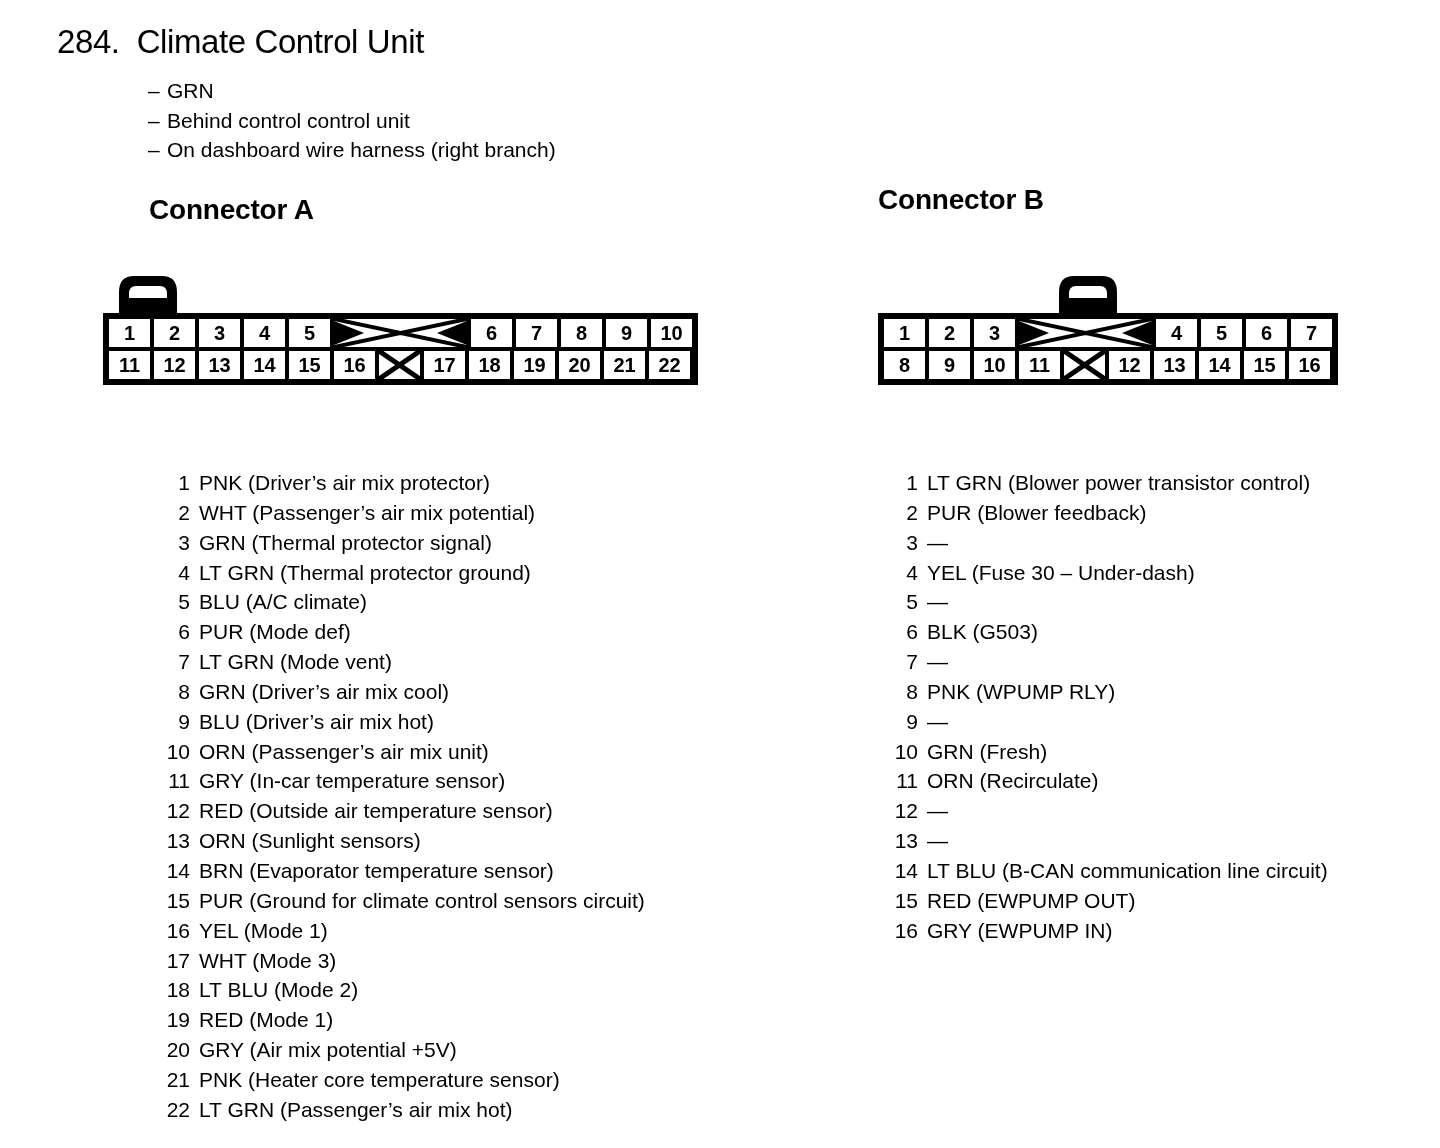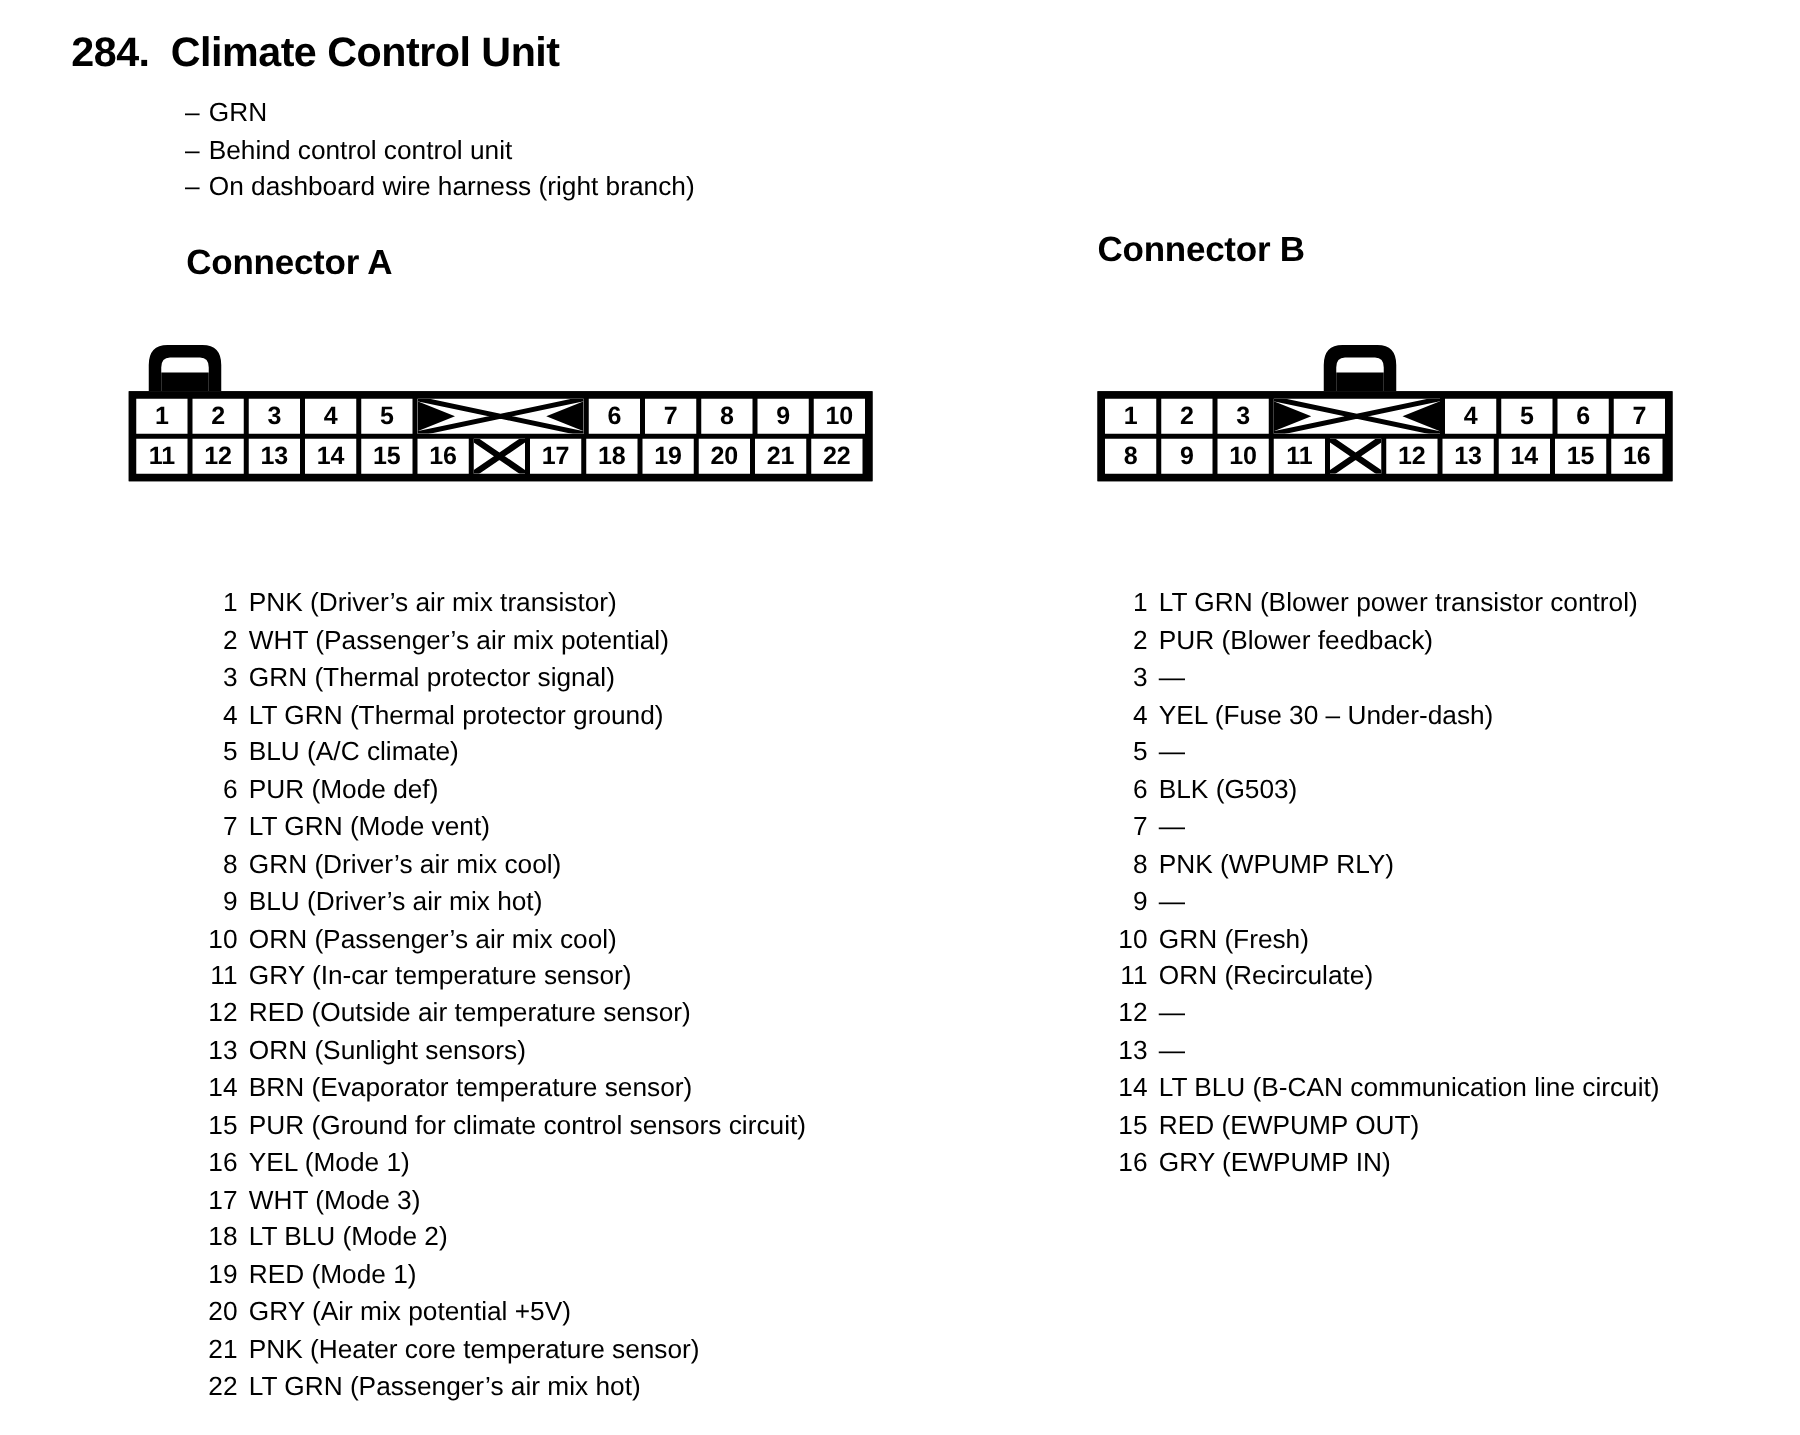--- a/index.html
+++ b/index.html
@@ -16,21 +16,21 @@
     overflow: hidden;
   }
 
   
   .title-row {
     position: absolute;
     left: 57px;
     top: 23px;
     display: flex;
     align-items: center;
-    font-weight: bold;
+    font-weight: normal;
     font-size: 33px;
     letter-spacing: -0.4px;
     white-space: nowrap;
   }
   .title-num { margin-right: 17px; }
   .title-text { }
 
   .subtitle-list {
     position: absolute;
     left: 148px;
@@ -241,21 +241,21 @@
       <div class="cell">14</div>
       <div class="cell">15</div>
       <div class="cell">16</div>
     </div>
   </div>
 </div>
 
 <div class="pin-list" id="pin-list-a">
     <div class="pin-row">
       <span class="pin-num">1</span>
-      <span class="pin-desc">PNK (Driver’s air mix transistor)</span>
+      <span class="pin-desc">PNK (Driver’s air mix protector)</span>
     </div>
     <div class="pin-row">
       <span class="pin-num">2</span>
       <span class="pin-desc">WHT (Passenger’s air mix potential)</span>
     </div>
     <div class="pin-row">
       <span class="pin-num">3</span>
       <span class="pin-desc">GRN (Thermal protector signal)</span>
     </div>
     <div class="pin-row">
@@ -277,21 +277,21 @@
     <div class="pin-row">
       <span class="pin-num">8</span>
       <span class="pin-desc">GRN (Driver’s air mix cool)</span>
     </div>
     <div class="pin-row">
       <span class="pin-num">9</span>
       <span class="pin-desc">BLU (Driver’s air mix hot)</span>
     </div>
     <div class="pin-row">
       <span class="pin-num">10</span>
-      <span class="pin-desc">ORN (Passenger’s air mix cool)</span>
+      <span class="pin-desc">ORN (Passenger’s air mix unit)</span>
     </div>
     <div class="pin-row">
       <span class="pin-num">11</span>
       <span class="pin-desc">GRY (In-car temperature sensor)</span>
     </div>
     <div class="pin-row">
       <span class="pin-num">12</span>
       <span class="pin-desc">RED (Outside air temperature sensor)</span>
     </div>
     <div class="pin-row">

